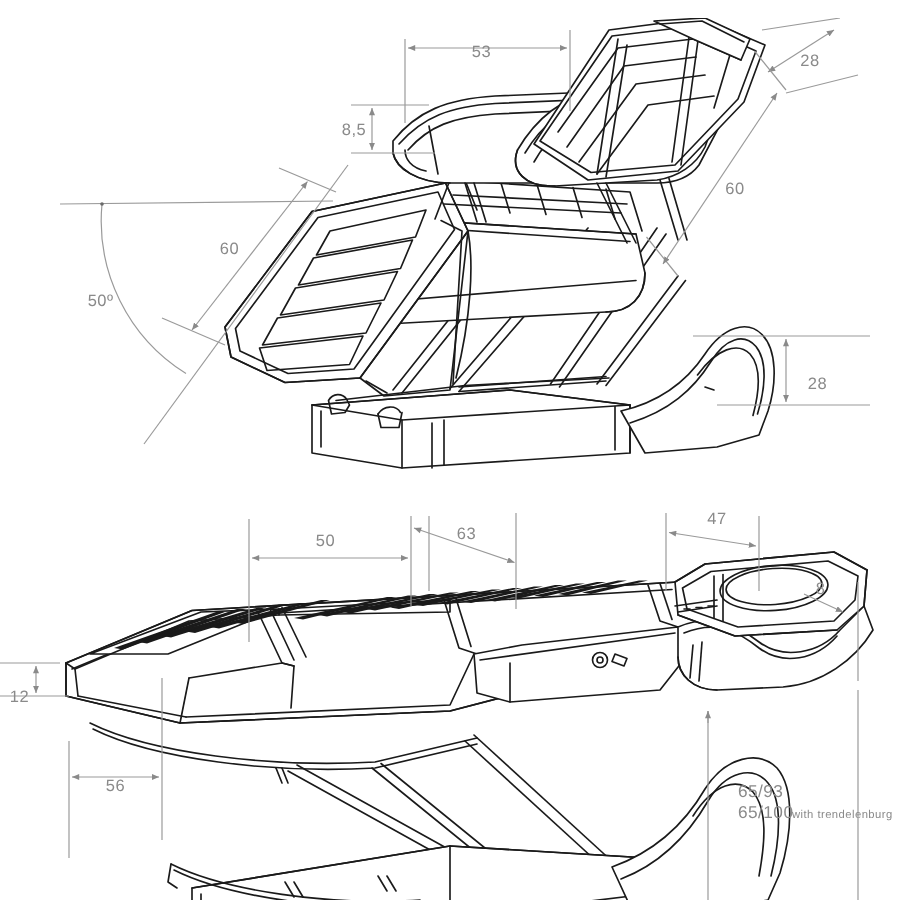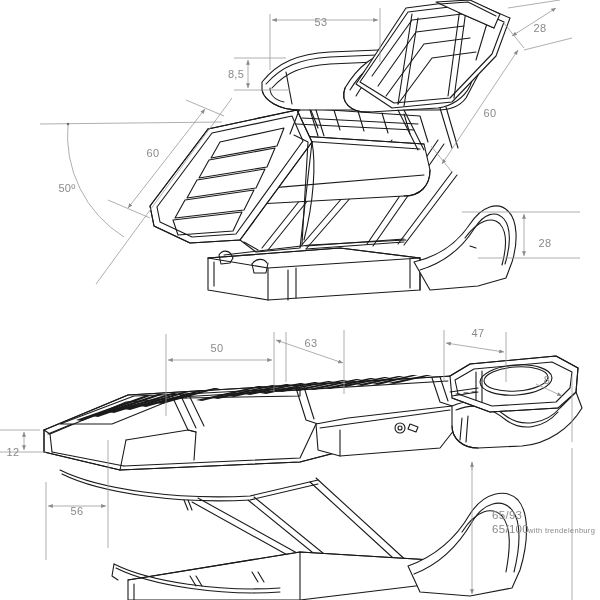--- a/index.html
+++ b/index.html
@@ -5,20 +5,21 @@
 <style>
   html,body{margin:0;padding:0;background:#fff;}
   body{
     font-family:"Liberation Sans", sans-serif;
     width:600px;height:600px;overflow:hidden;
   }
   #sheet{
     position:relative;
     width:600px;height:470px;
     background:#ffffff;
+    margin-top:12px;
   }
   #sheet svg{display:block;position:absolute;top:0;left:0;}
   .dimtext{
     font-family:"Liberation Sans", sans-serif;
     font-size:11px;
     fill:#8a8a8a;
     letter-spacing:0.3px;
   }
   .dimtext.small{font-size:7.5px;}
   .dimtext.big{font-size:11.5px;}

